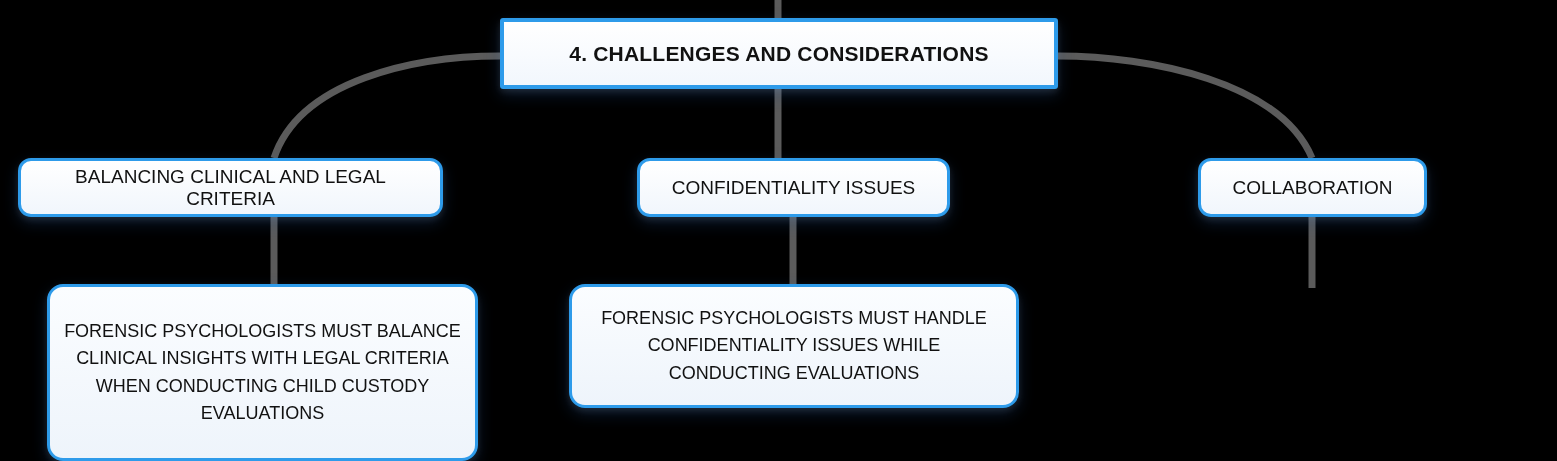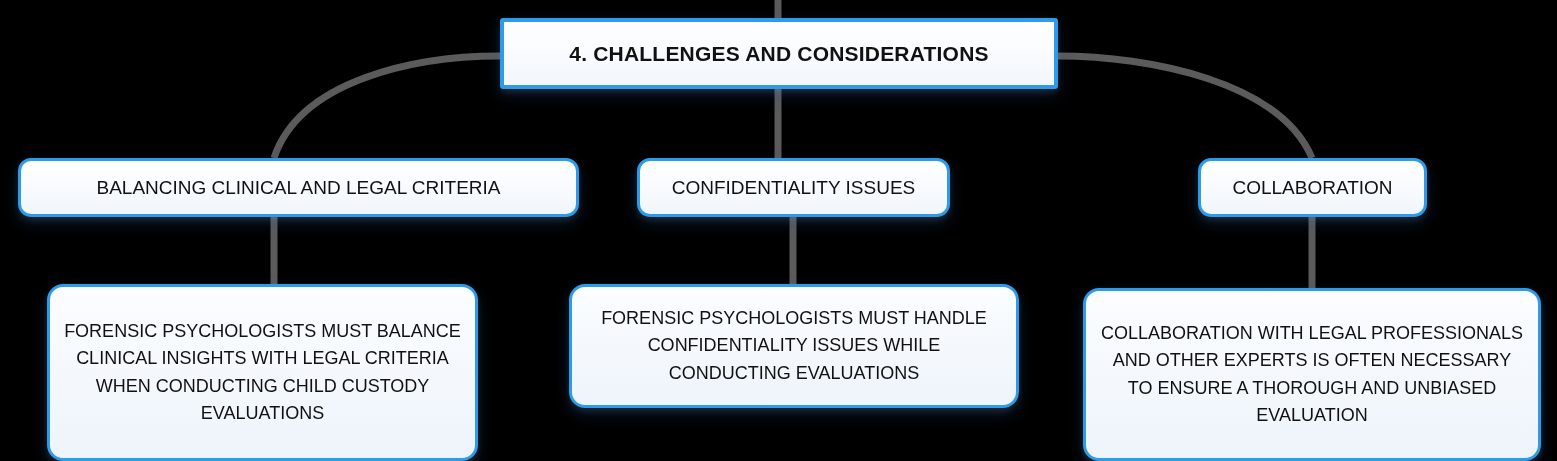--- a/index.html
+++ b/index.html
@@ -74,21 +74,21 @@
   .node.branch {
     height: 59px;
     border-radius: 13px;
     background: linear-gradient(#ffffff, #f1f6fc);
   }
   .node.branch .inner {
     font-size: 19px;
     font-weight: normal;
     line-height: 1.15;
   }
-  .node.branch.b1 { left: 18px;   top: 158px; width: 561px; }
+  .node.branch.b1 { left: 18px;   top: 158px; width: 425px; }
   .node.branch.b2 { left: 637px;  top: 158px; width: 313px; }
   .node.branch.b3 { left: 1198px; top: 158px; width: 229px; }
 
   
   .node.leaf {
     border-radius: 16px;
     background: linear-gradient(#fbfdff, #eef4fb);
   }
   .node.leaf .inner {
     font-size: 18px;
@@ -134,17 +134,14 @@
   <div class="node branch b2">
     <div class="inner">CONFIDENTIALITY ISSUES</div>
   </div>
 
   <div class="node leaf l1">
     <div class="inner">FORENSIC PSYCHOLOGISTS MUST BALANCE CLINICAL INSIGHTS WITH LEGAL CRITERIA WHEN CONDUCTING CHILD CUSTODY EVALUATIONS</div>
   </div>
   <div class="node leaf l2">
     <div class="inner">FORENSIC PSYCHOLOGISTS MUST HANDLE CONFIDENTIALITY ISSUES WHILE CONDUCTING EVALUATIONS</div>
   </div>
-  <div class="node leaf l3">
-    <div class="inner">COLLABORATION WITH LEGAL PROFESSIONALS AND OTHER EXPERTS IS OFTEN NECESSARY TO ENSURE A THOROUGH AND UNBIASED EVALUATION</div>
-  </div>
 
 </div>
 
 </body></html>

